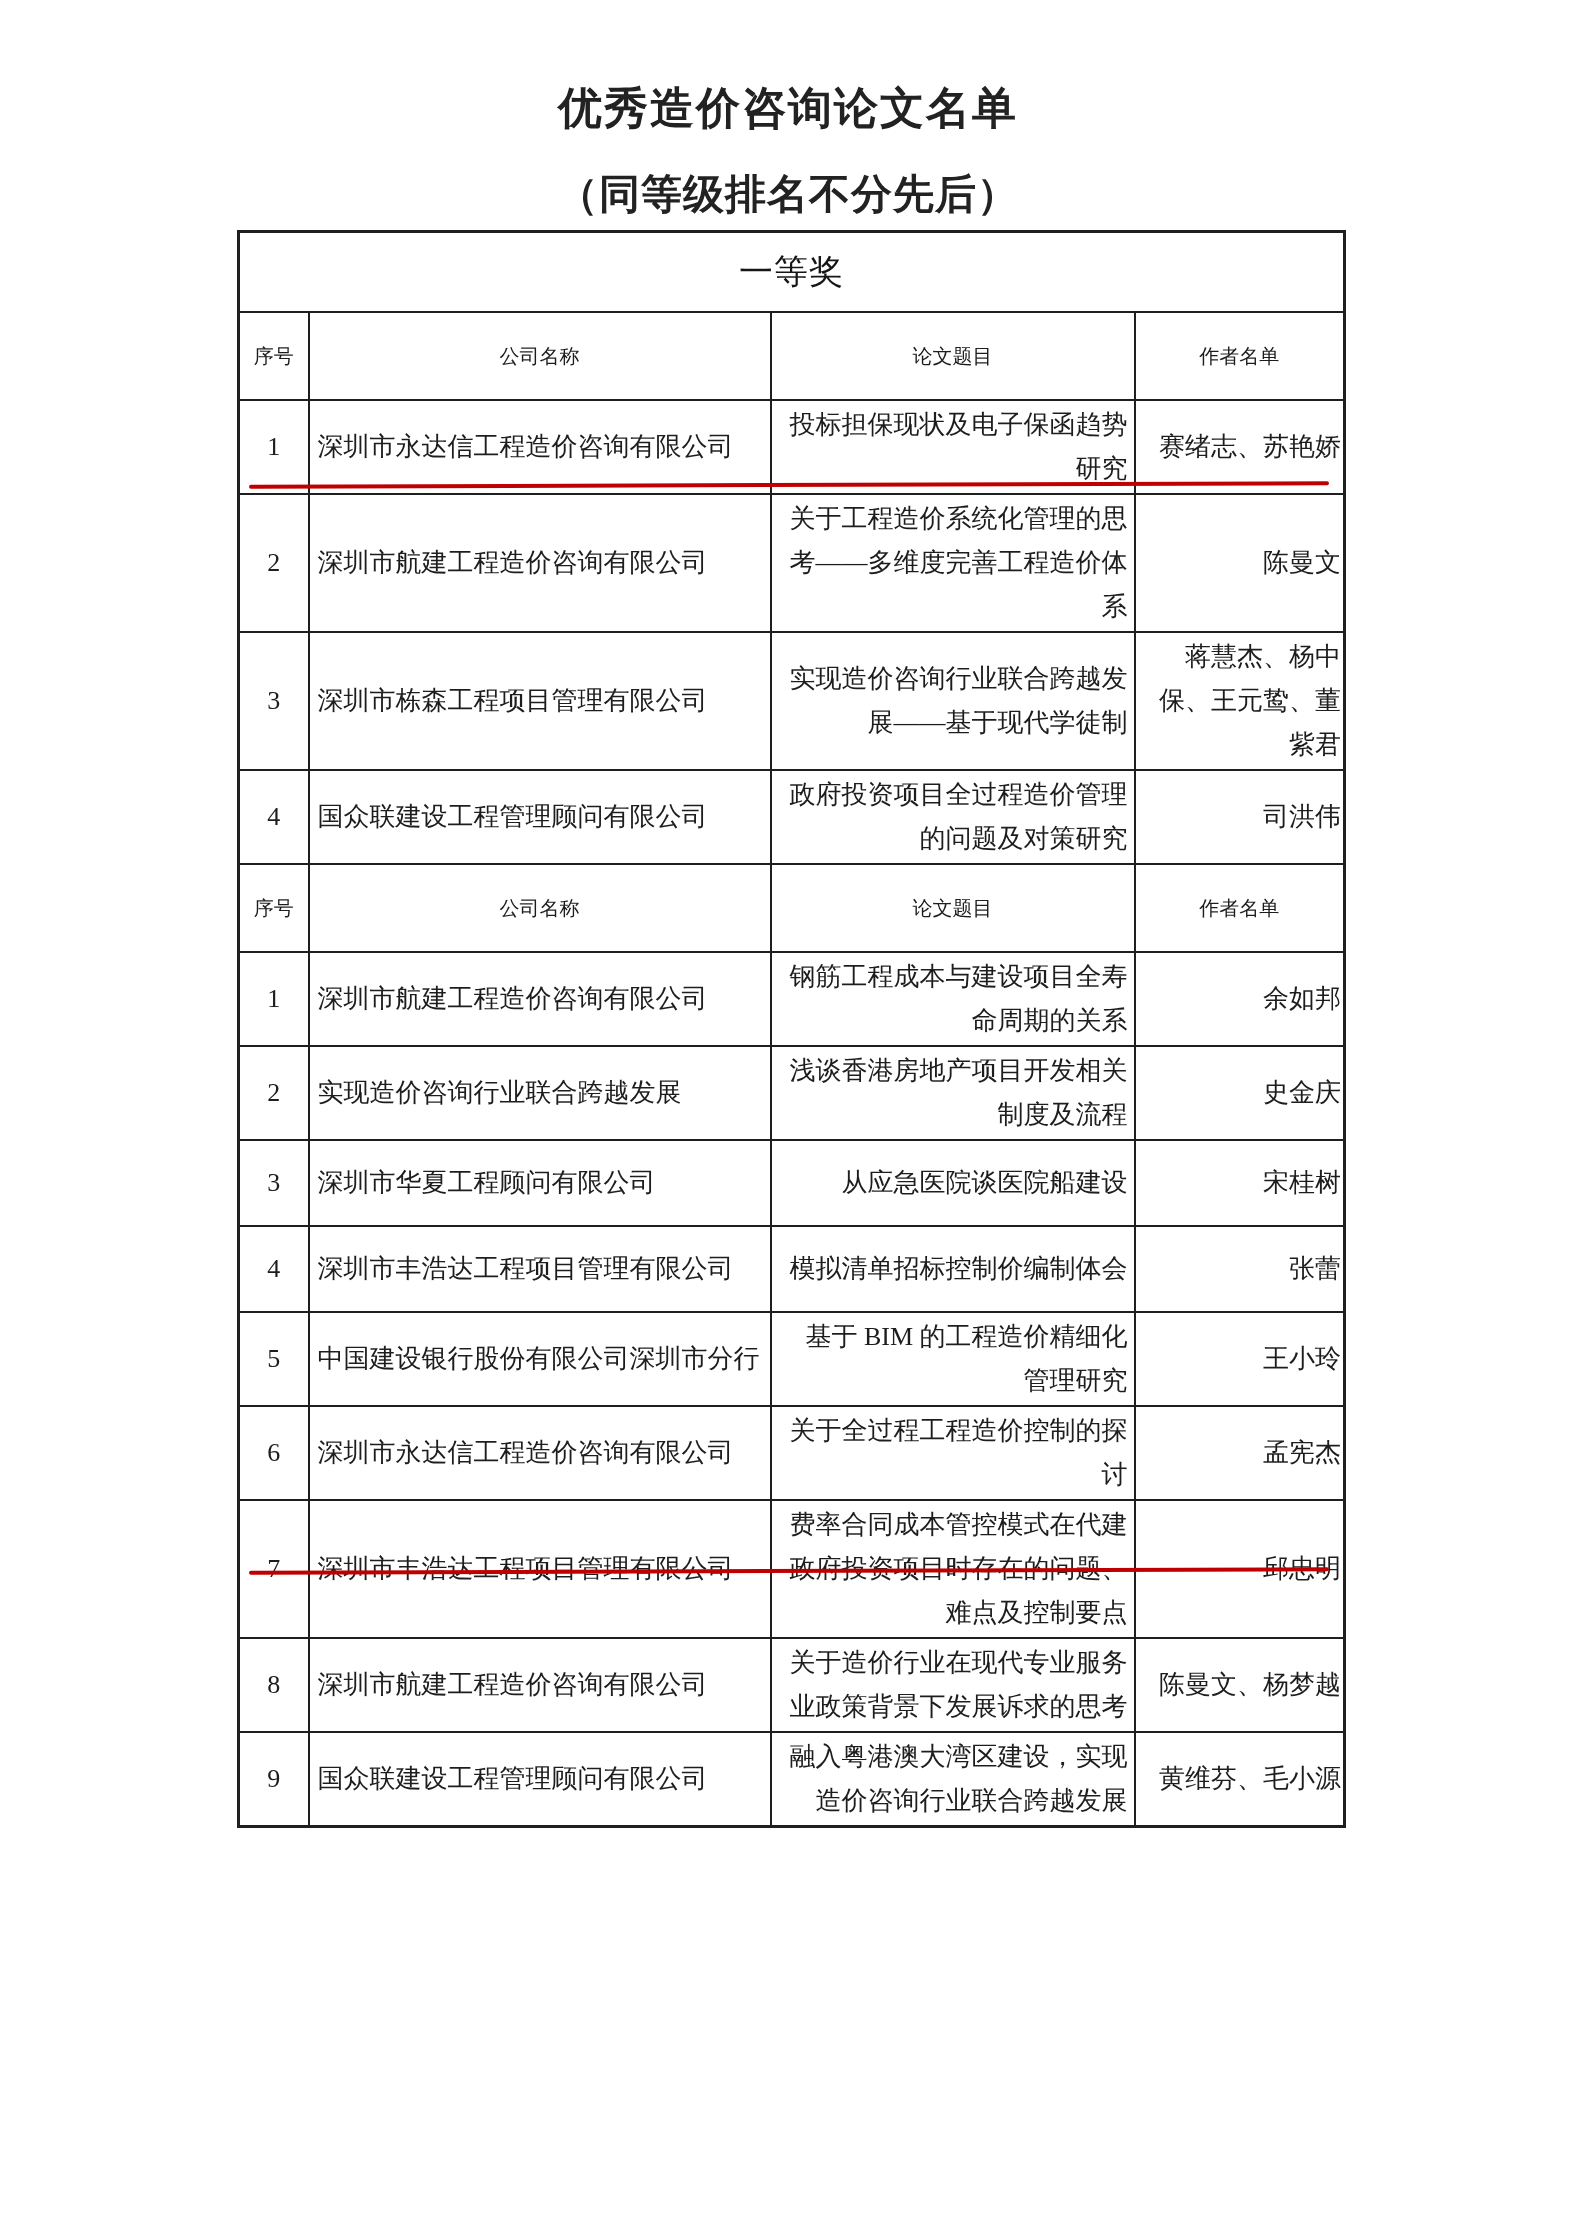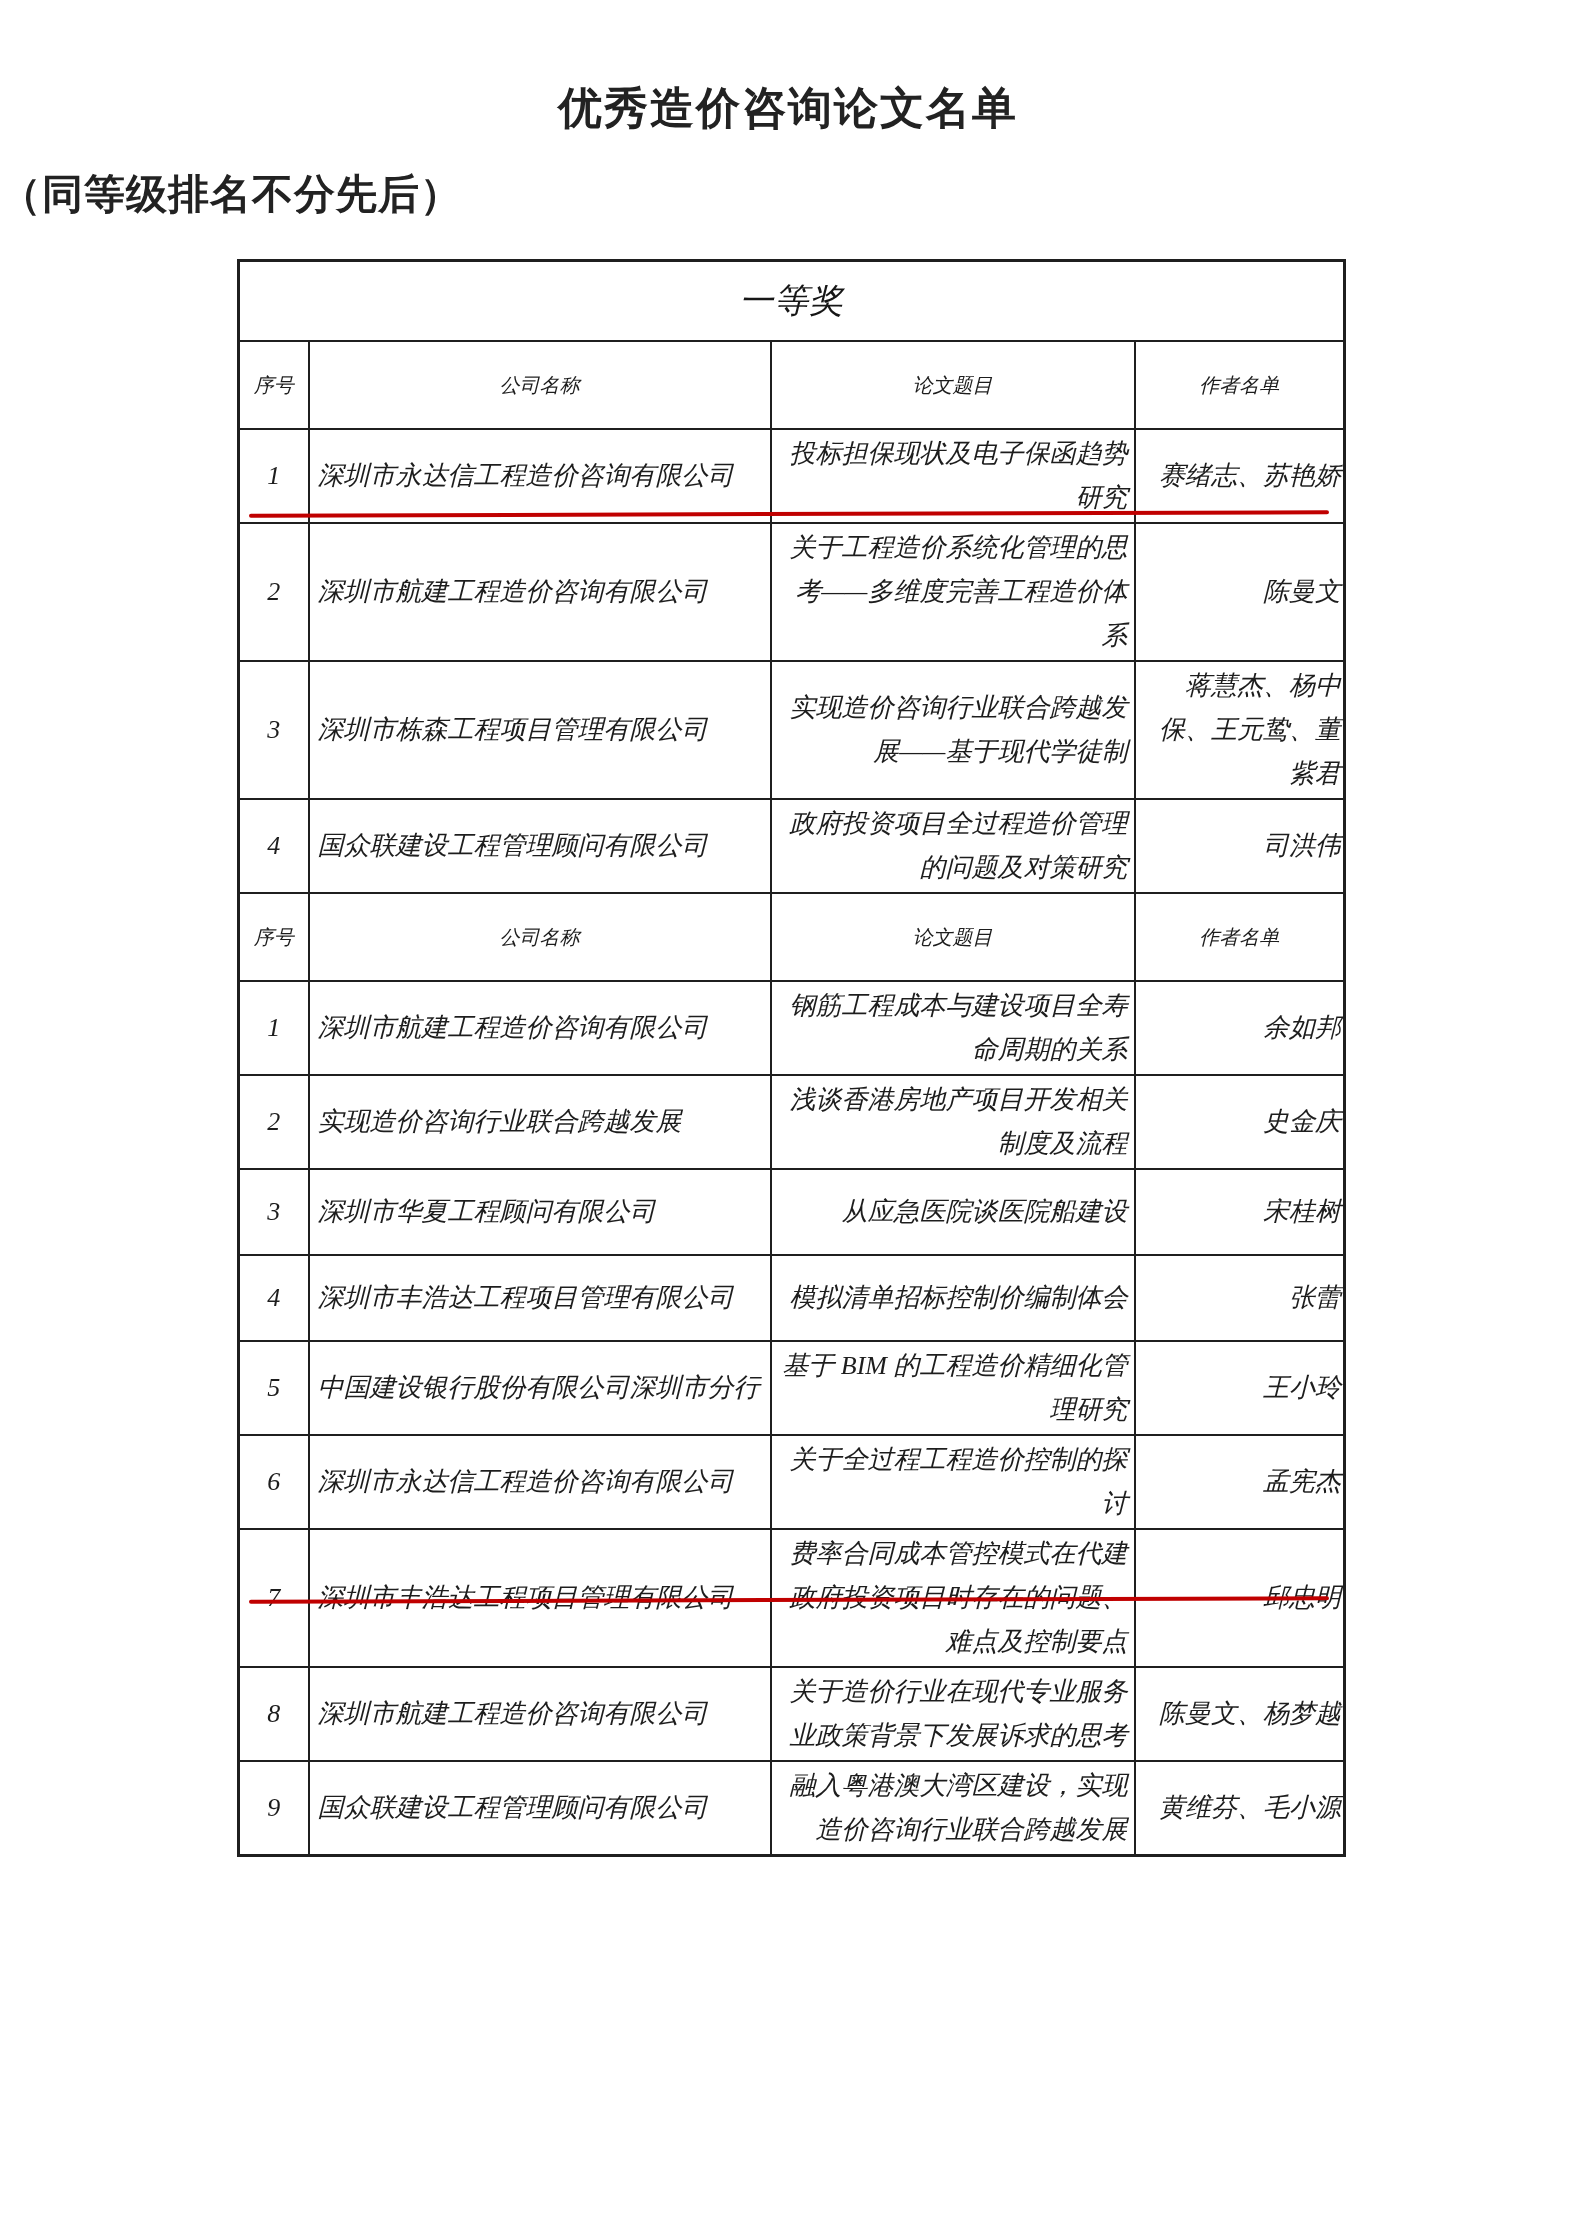--- a/index.html
+++ b/index.html
@@ -8,29 +8,28 @@
     font-family:"Liberation Serif","DejaVu Serif",serif;
     -webkit-font-smoothing:antialiased;
   }
   .page{padding-top:82px;}
   .doc-title{
     margin:0;text-align:center;
     font-family:"Liberation Sans","DejaVu Sans",sans-serif;
     font-weight:700;font-size:44px;line-height:52px;letter-spacing:2px;color:#222;
   }
   .doc-subtitle{
-    margin:36px 0 0 0;text-align:left;
+    margin:36px 0 0 0;text-align:center;
     font-family:"Liberation Sans","DejaVu Sans",sans-serif;
     font-weight:700;font-size:41px;line-height:48px;letter-spacing:1px;color:#222;
   }
   .table-wrap{
     position:relative;
     width:998px;
-    margin:41px 0 0 237px;
-    font-style:italic;
+    margin:12px 0 0 237px;
   }
   table.awards{
     border-collapse:collapse;table-layout:fixed;width:1106px;
     border:3px solid #1f1f1f;
   }
   col.w-no{width:70px;}
   col.w-co{width:462px;}
   col.w-ti{width:364px;}
   col.w-au{width:210px;}
   td{

